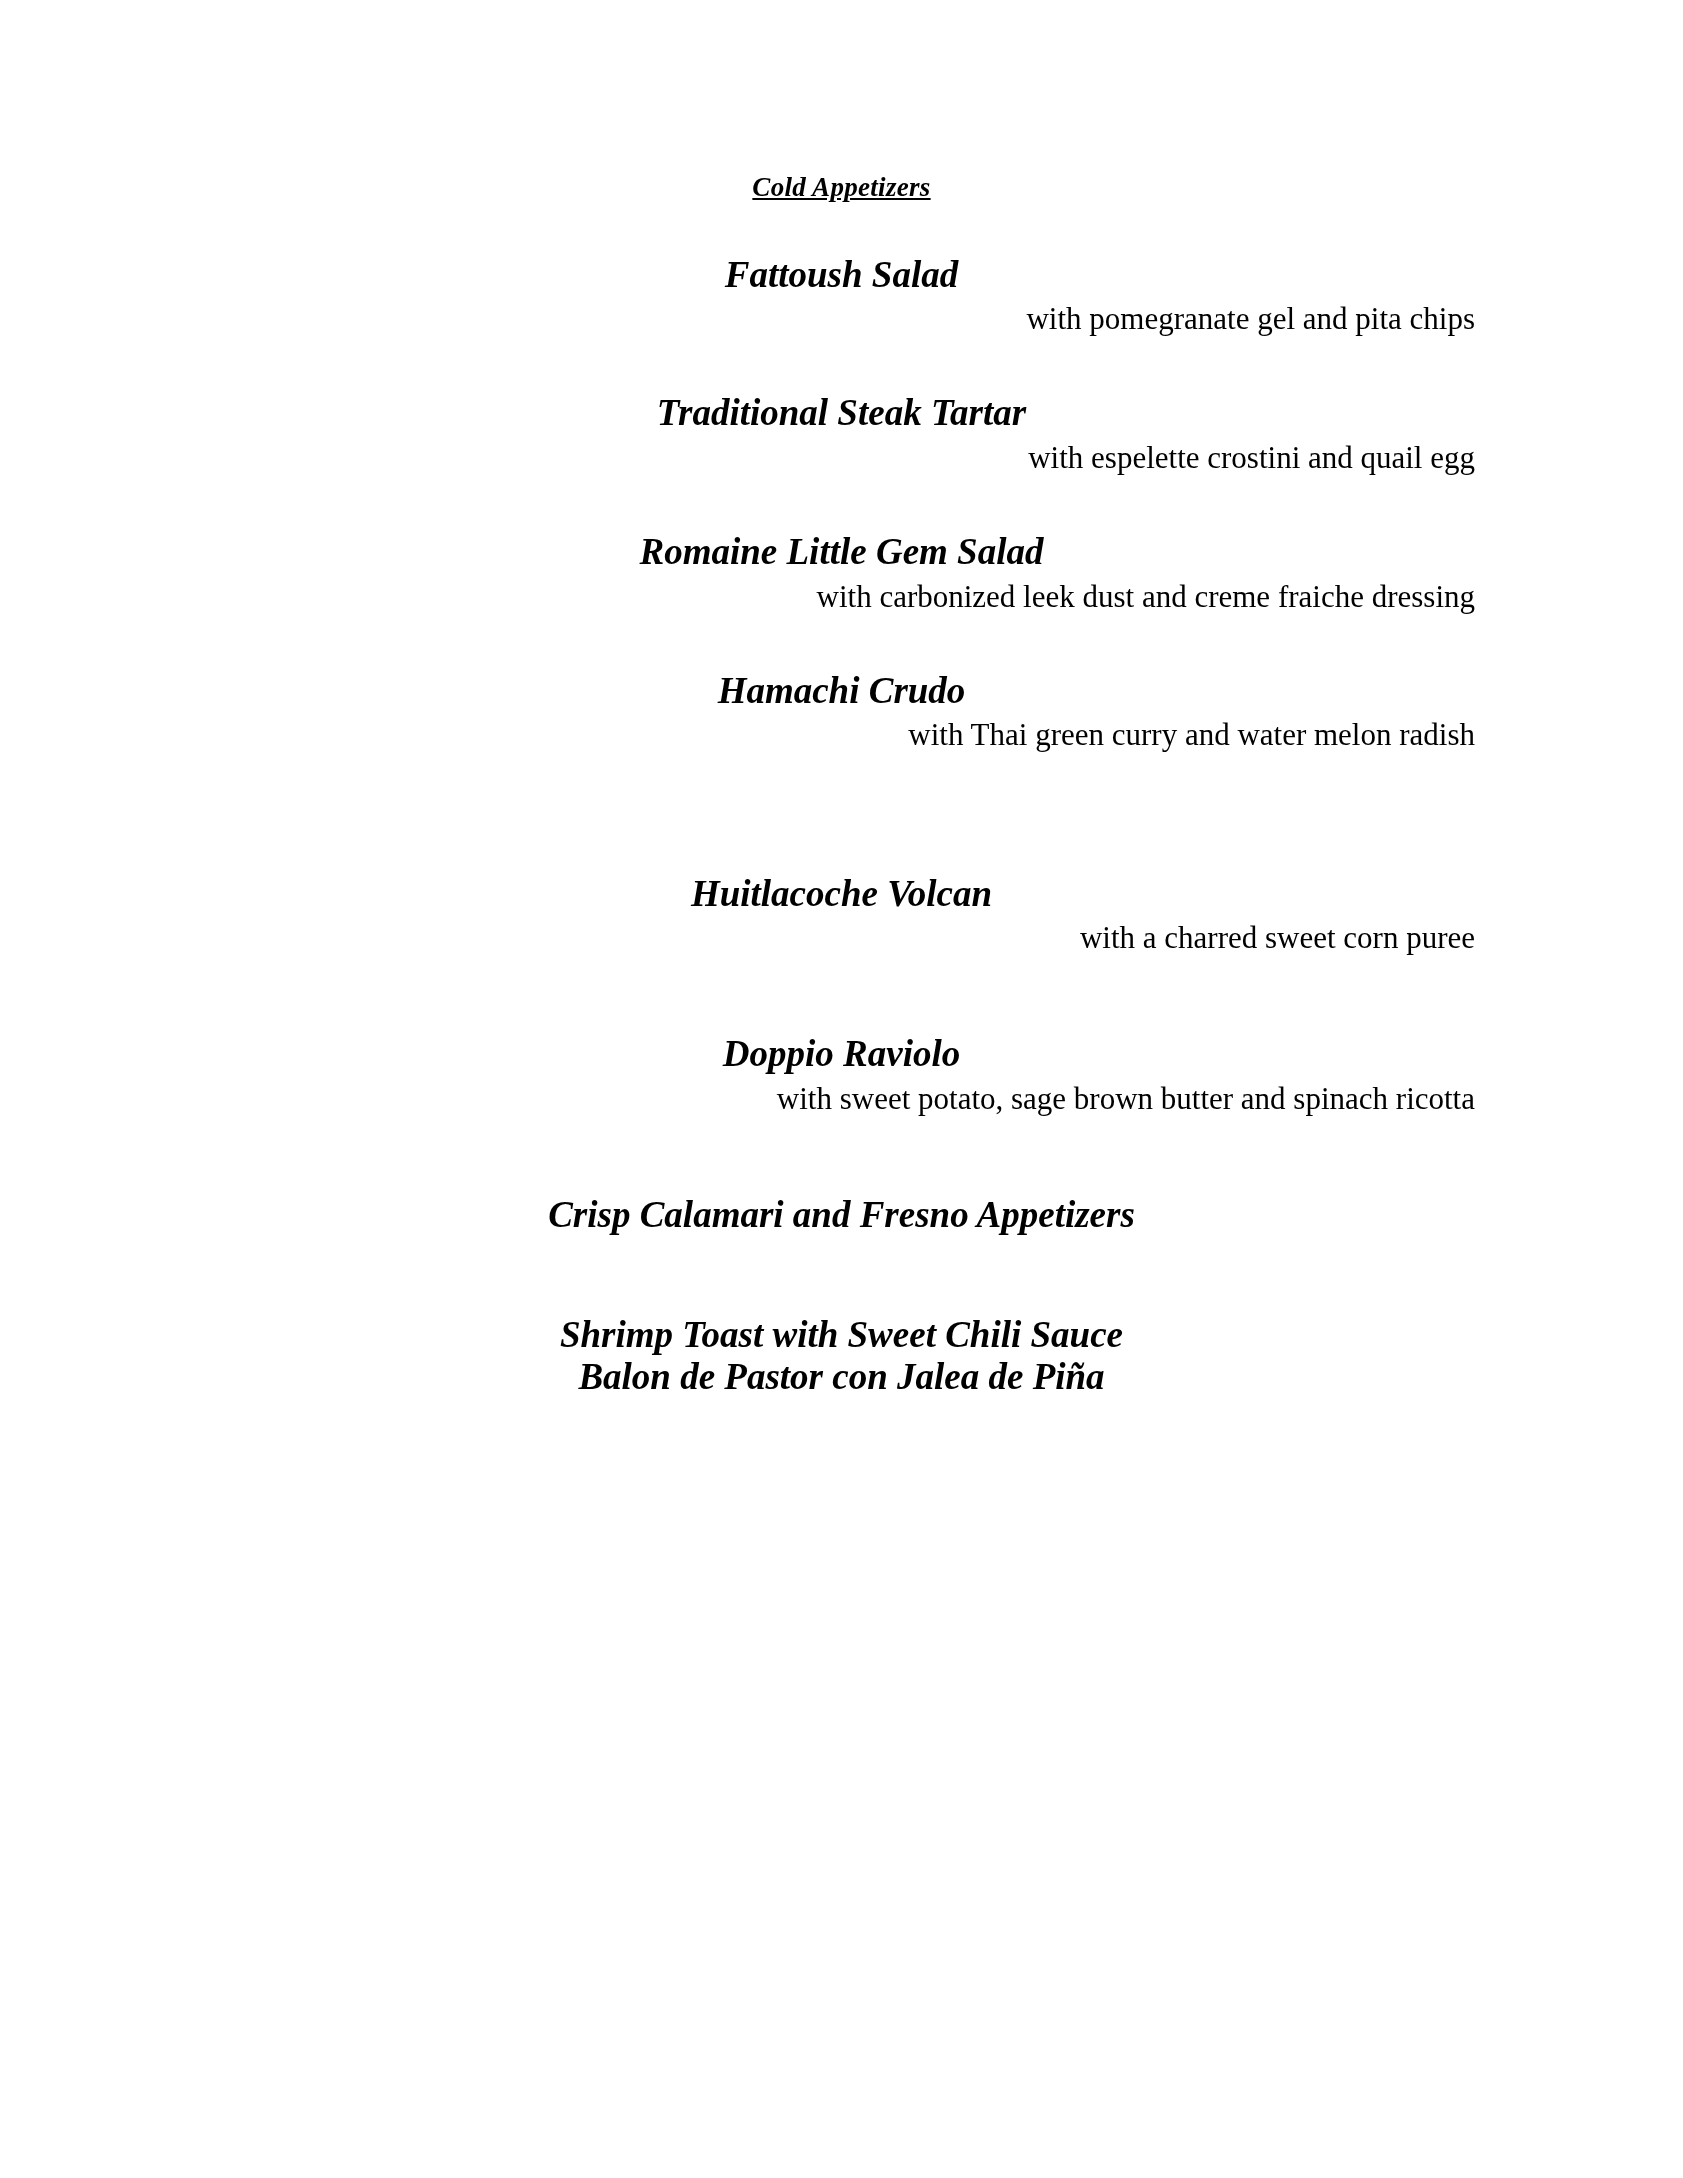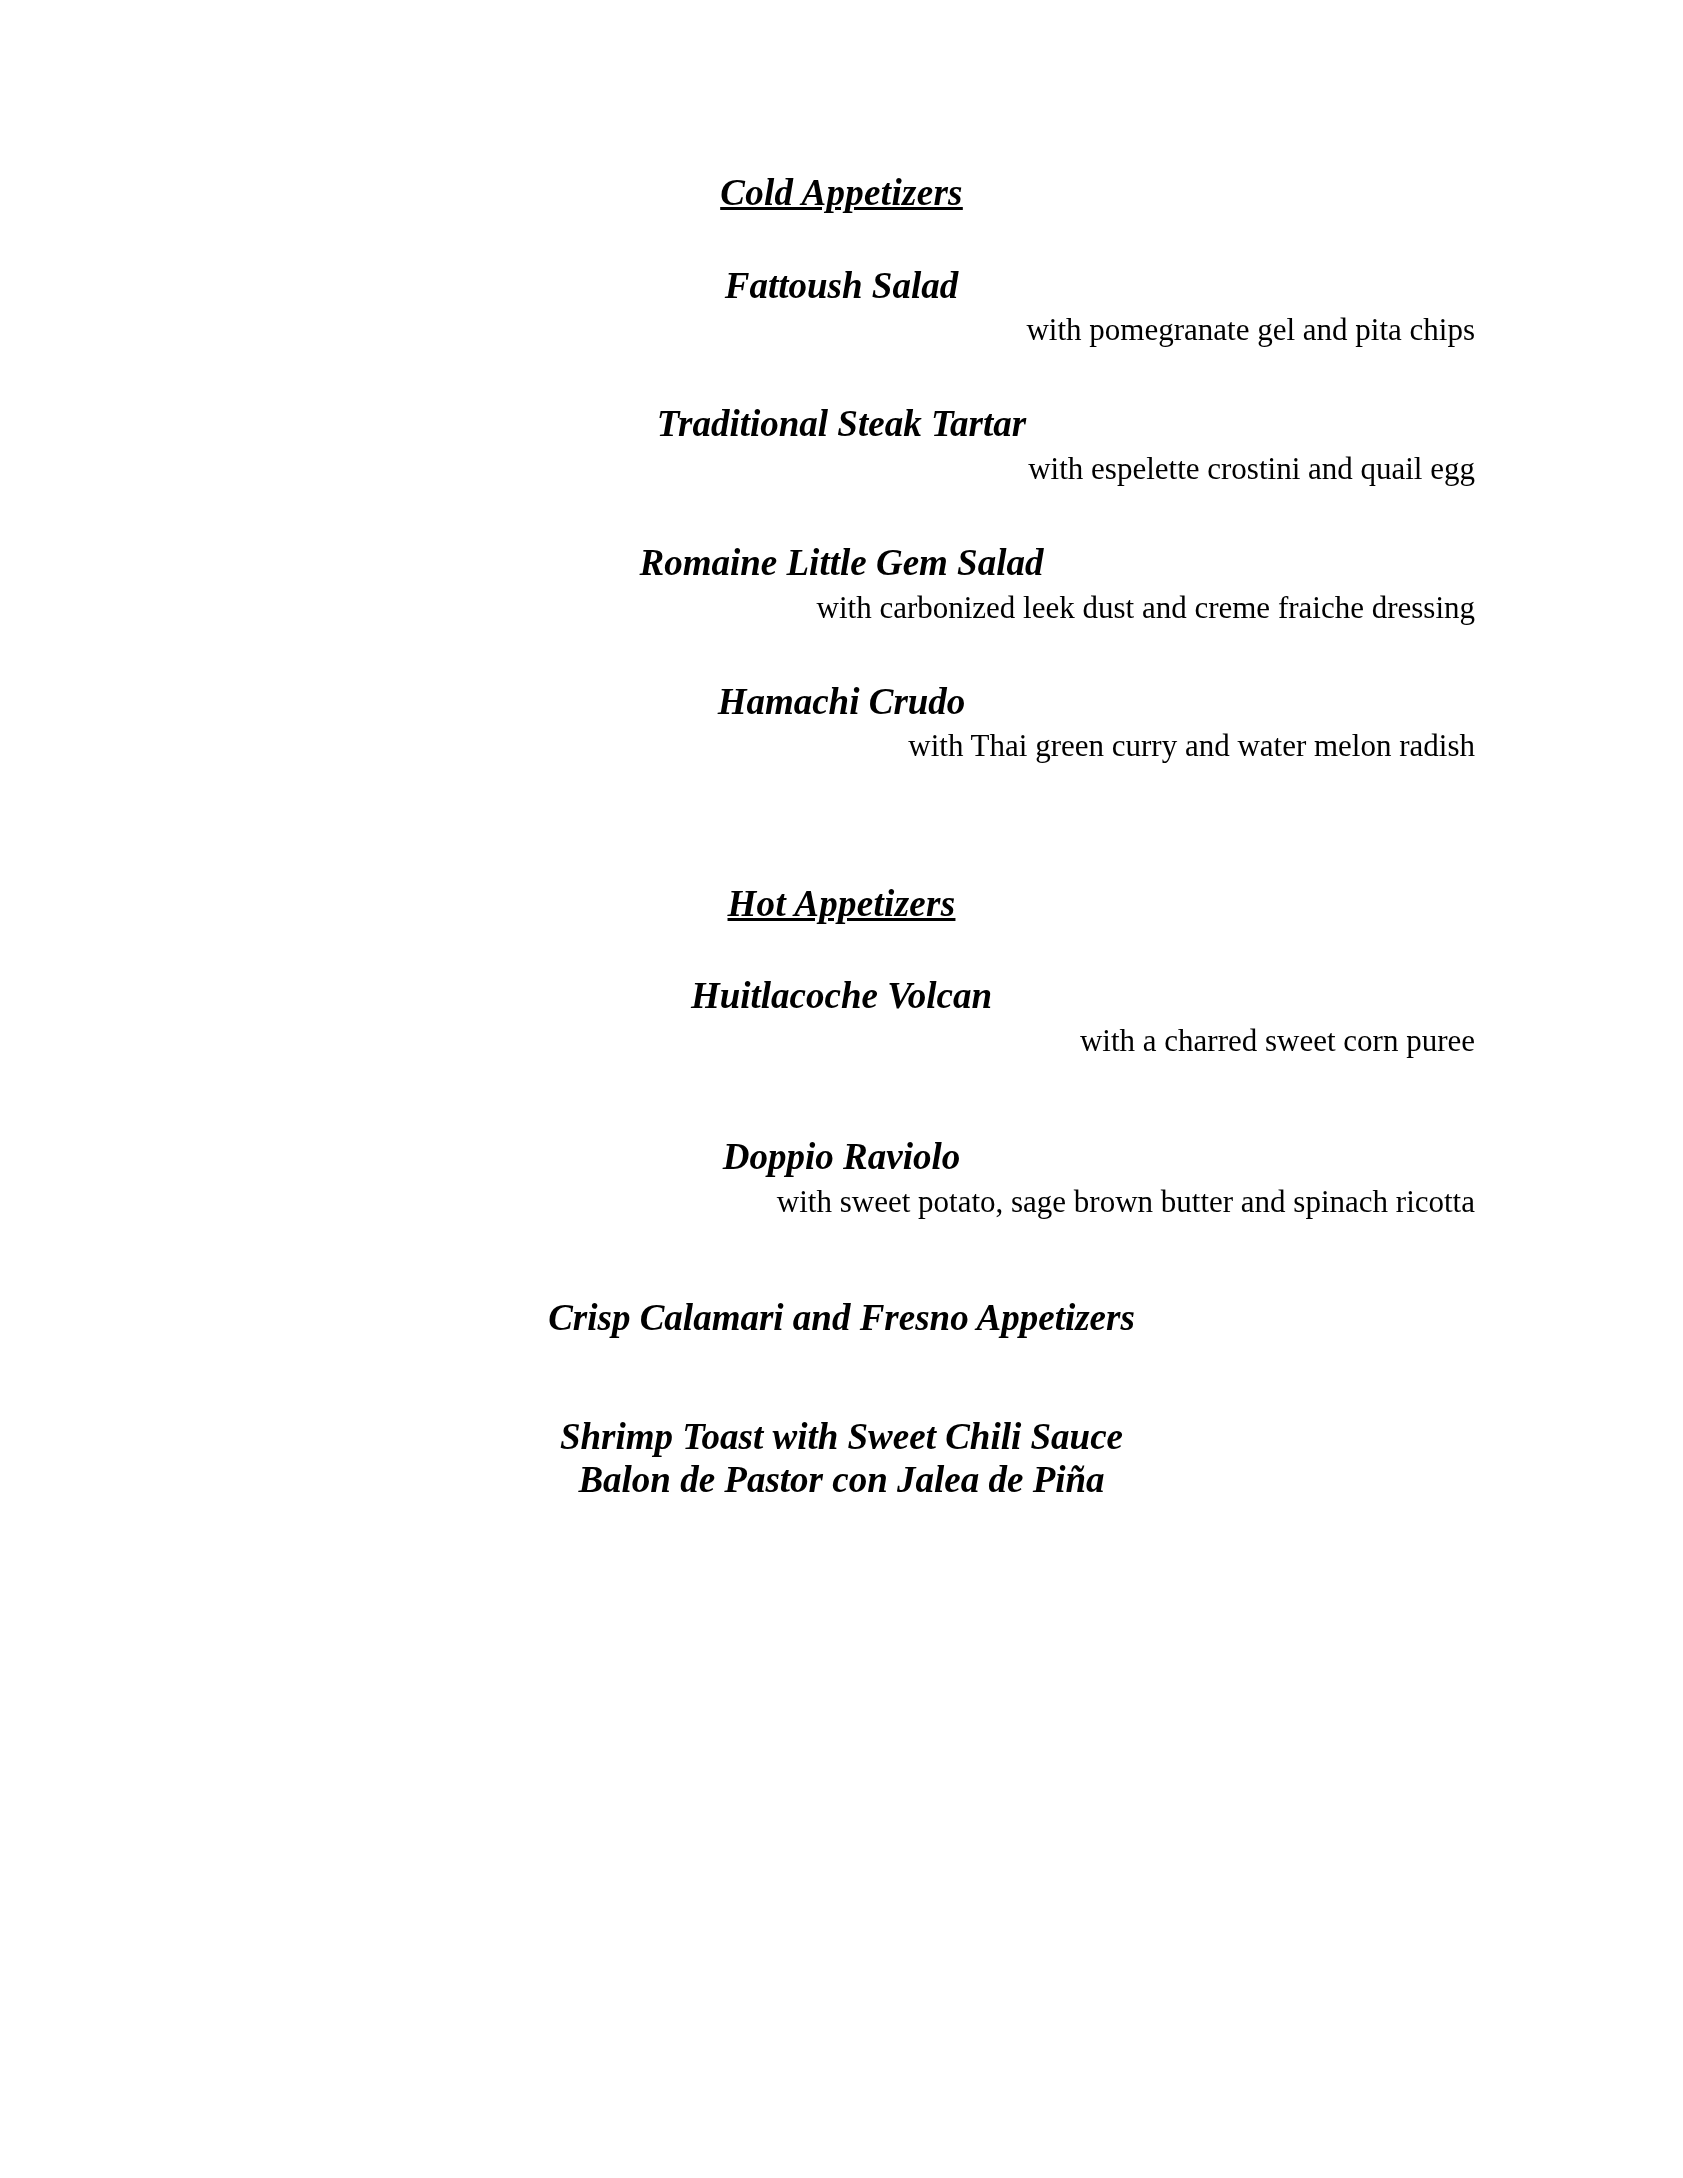--- a/index.html
+++ b/index.html
@@ -22,21 +22,21 @@
     background: #ffffff;
   }
   .menu {
     width: 100%;
     text-align: center;
   }
   .section-heading {
     font-style: italic;
     font-weight: bold;
     text-decoration: underline;
-    font-size: 37px;
+    font-size: 27px;
     line-height: 1.1;
     letter-spacing: 0.3px;
     margin: 0;
   }
   .section-cold .section-heading {
     margin-bottom: 0;
   }
   .items {
     margin: 0;
     padding: 0;
@@ -93,21 +93,20 @@
           <div class="item-desc">with carbonized leek dust and creme fraiche dressing</div>
         </li>
         <li class="item">
           <div class="item-name">Hamachi Crudo</div>
           <div class="item-desc">with Thai green curry and water melon radish</div>
         </li>
       </ul>
     </section>
 
     <section class="section-hot">
-      <h2 class="section-heading">Hot Appetizers</h2>
 
       <ul class="items">
         <li class="item">
           <div class="item-name">Huitlacoche Volcan</div>
           <div class="item-desc">with a charred sweet corn puree</div>
         </li>
         <li class="item gap-large">
           <div class="item-name">Doppio Raviolo</div>
           <div class="item-desc">with sweet potato, sage brown butter and spinach ricotta</div>
         </li>

